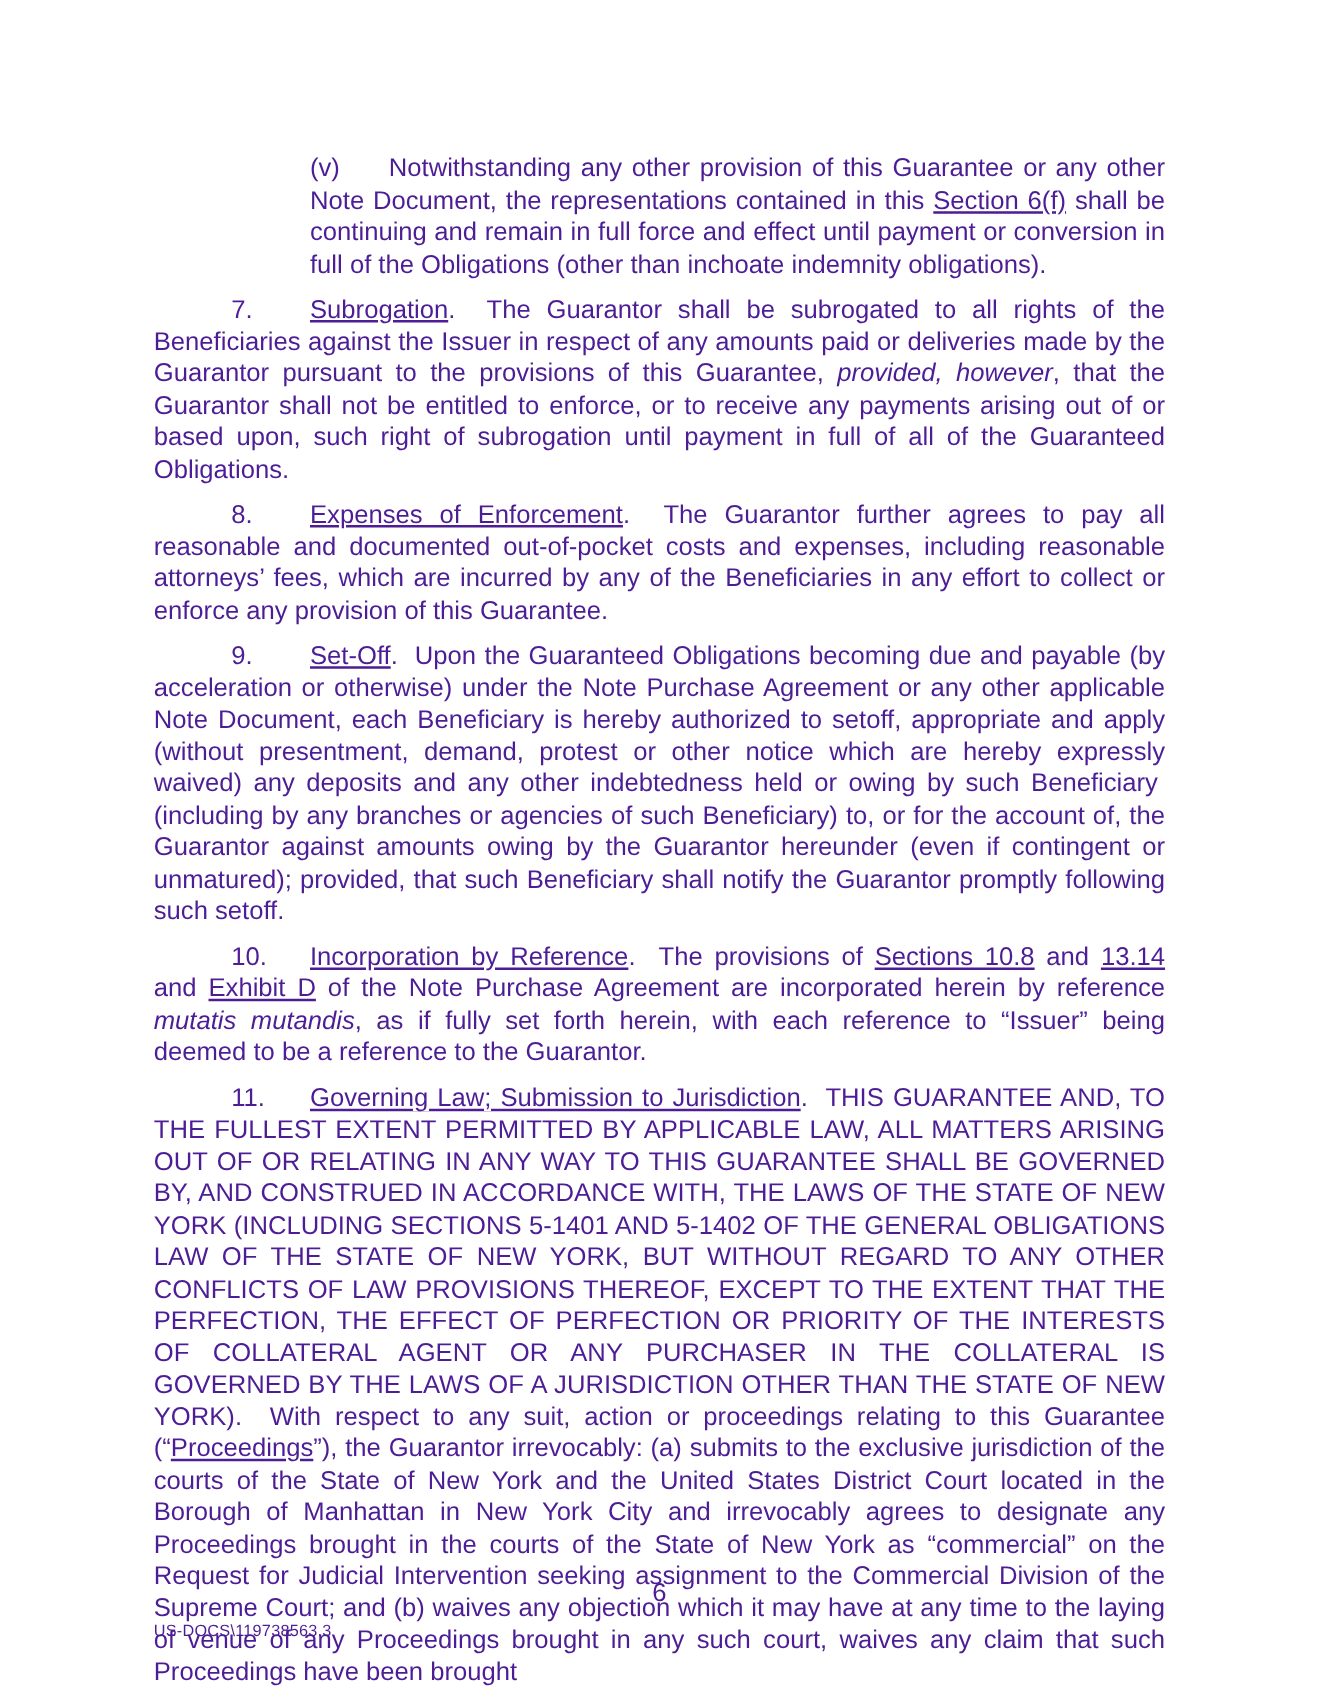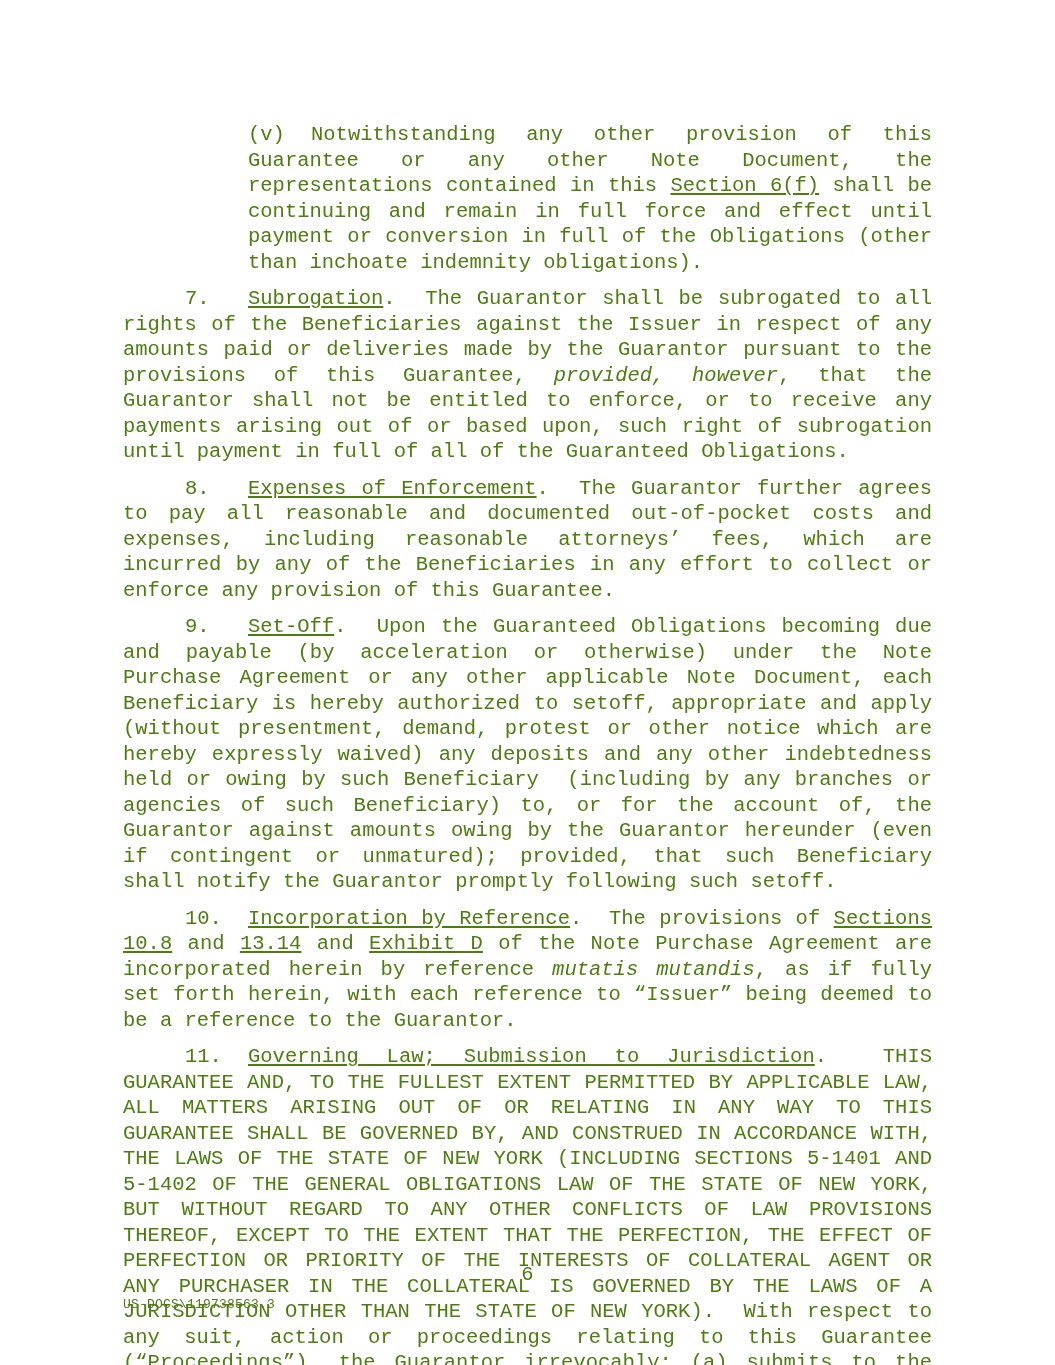--- a/index.html
+++ b/index.html
@@ -6,22 +6,22 @@
   html, body {
     margin: 0;
     padding: 0;
     background: #ffffff;
   }
   .page {
     position: relative;
     width: 1055px;
     height: 1365px;
     background: #ffffff;
-    color: #4d7c0f;
-    font-family: Liberation Mono, monospace;
+    color: #4c1d95;
+    font-family: Liberation Sans, sans-serif;
     font-size: 20.5px;
     line-height: 25.5px;
     overflow: hidden;
   }
   .content {
     position: absolute;
     top: 122px;
     left: 123px;
     width: 809px;
   }

